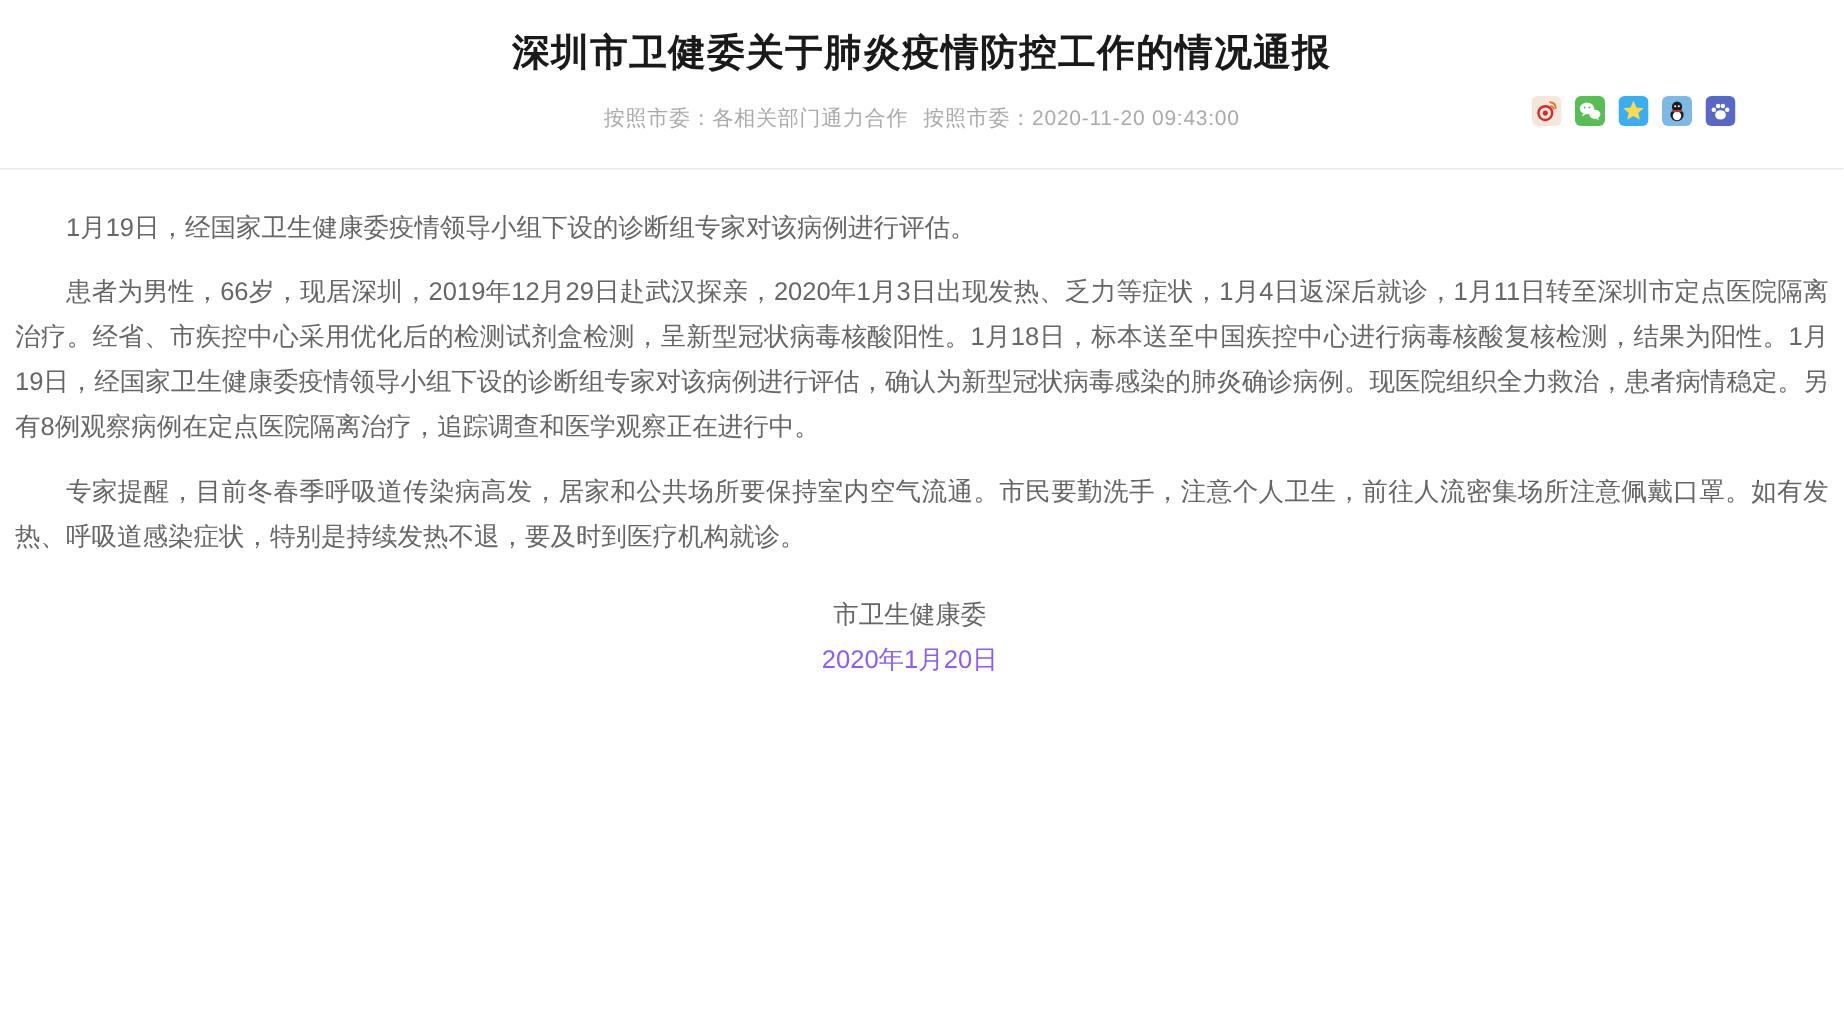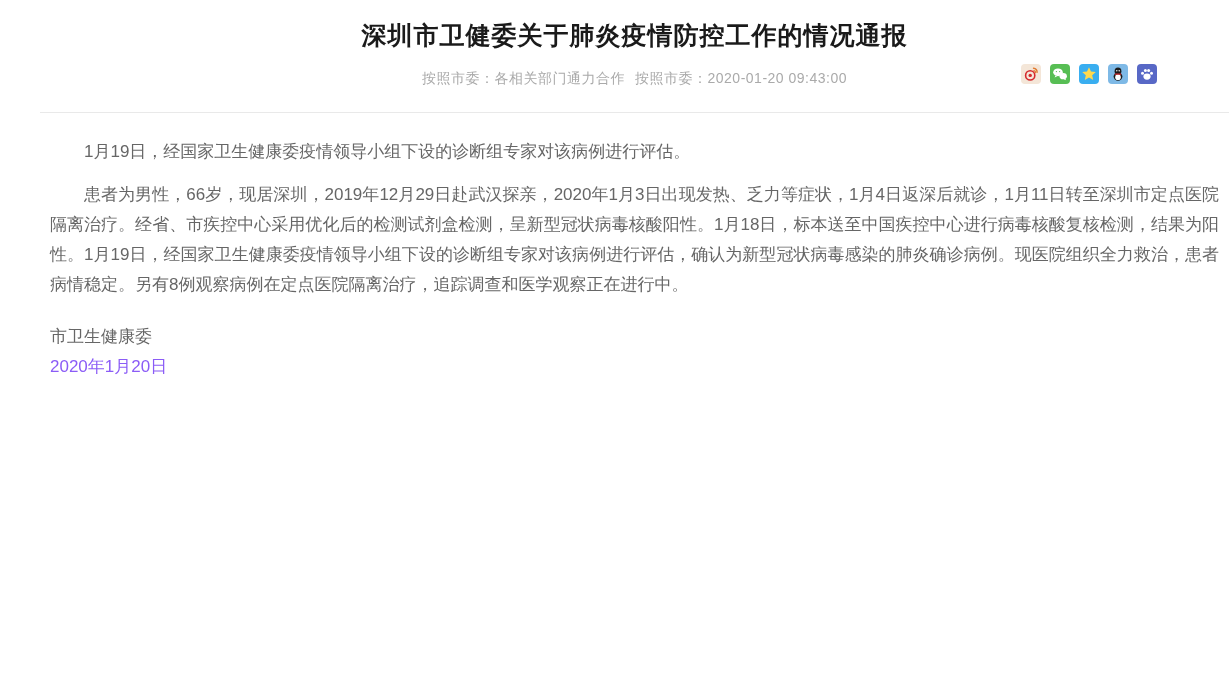--- a/index.html
+++ b/index.html
@@ -5,21 +5,21 @@
   * { margin: 0; padding: 0; box-sizing: border-box; }
   html, body { background: #ffffff; }
   body {
     font-family: "Liberation Sans", "DejaVu Sans", sans-serif;
     width: 1229px;
     height: 690px;
     overflow: hidden;
     position: relative;
     color: #666;
   }
-  .page { width: 1229px; height: 562px; background: #fff; position: relative; padding-left: 40px; }
+  .page { width: 1229px; height: 562px; background: #fff; position: relative; }
 
   
   .doc-header {
     position: relative;
     padding-top: 18px;
     border-bottom: 1px solid #e9e9e9;
     padding-bottom: 24px;
   }
   .doc-title {
     text-align: center;
@@ -58,21 +58,21 @@
     padding: 24px 10px 0 10px;
     font-size: 17px;
     line-height: 30px;
     color: #666666;
     text-align: justify;
   }
   .doc-body p {
     text-indent: 2em;
     margin-bottom: 13px;
   }
-  .sign-block { padding-right: 16px; text-align: left; }
+  .sign-block { padding-right: 16px; text-align: center; }
   .signature {
     margin-top: 22px;
     font-size: 17px;
     color: #666666;
     line-height: 30px;
   }
   .sign-date {
     font-size: 17px;
     color: #8b5cf6;
     line-height: 30px;
@@ -80,21 +80,21 @@
 </style>
 </head>
 <body>
 
 <div class="page">
 
   <header class="doc-header">
     <h1 class="doc-title">深圳市卫健委关于肺炎疫情防控工作的情况通报</h1>
 
     <div class="doc-meta">
-      <span>按照市委：</span><span>各相关部门通力合作</span><span class="meta-gap"></span><span>按照市委：</span><span>2020-01-20 09:43:00</span>
+      <span>按照市委：</span><span>各相关部门通力合作</span><span class="meta-gap"></span><span>按照市委：</span><span>2020-11-20 09:43:00</span>
     </div>
 
     <div class="share-bar">
 
       <svg class="sicon" viewBox="0 0 20 20">
         <rect x="0" y="0" width="20" height="20" rx="4" fill="#f4e6d8"></rect>
         <circle cx="9.2" cy="11.4" r="4.6" fill="none" stroke="#d5292d" stroke-width="1.6"></circle>
         <circle cx="9.2" cy="11.4" r="1.7" fill="#d5292d"></circle>
         <path d="M12.5 4.2 q3.6 0.4 3.6 4" fill="none" stroke="#e07a30" stroke-width="1.4" stroke-linecap="round"></path>
         <path d="M12.9 6.7 q1.7 0.3 1.8 1.9" fill="none" stroke="#e07a30" stroke-width="1.2" stroke-linecap="round"></path>
@@ -132,20 +132,21 @@
         <circle cx="8.4" cy="6.6" r="1.5" fill="#ffffff"></circle>
         <circle cx="11.6" cy="6.6" r="1.5" fill="#ffffff"></circle>
         <circle cx="14.5" cy="9.2" r="1.5" fill="#ffffff"></circle>
       </svg>
     </div>
   </header>
 
   <main class="doc-body">
     <p>1月19日，经国家卫生健康委疫情领导小组下设的诊断组专家对该病例进行评估。</p>
     <p>患者为男性，66岁，现居深圳，2019年12月29日赴武汉探亲，2020年1月3日出现发热、乏力等症状，1月4日返深后就诊，1月11日转至深圳市定点医院隔离治疗。经省、市疾控中心采用优化后的检测试剂盒检测，呈新型冠状病毒核酸阳性。1月18日，标本送至中国疾控中心进行病毒核酸复核检测，结果为阳性。1月19日，经国家卫生健康委疫情领导小组下设的诊断组专家对该病例进行评估，确认为新型冠状病毒感染的肺炎确诊病例。现医院组织全力救治，患者病情稳定。另有8例观察病例在定点医院隔离治疗，追踪调查和医学观察正在进行中。</p>
+    <p>专家提醒，目前冬春季呼吸道传染病高发，居家和公共场所要保持室内空气流通。市民要勤洗手，注意个人卫生，前往人流密集场所注意佩戴口罩。如有发热、呼吸道感染症状，特别是持续发热不退，要及时到医疗机构就诊。</p>
 
     <div class="sign-block">
       <div class="signature">市卫生健康委</div>
       <div class="sign-date">2020年1月20日</div>
     </div>
   </main>
 
 </div>
 
 </body></html>

